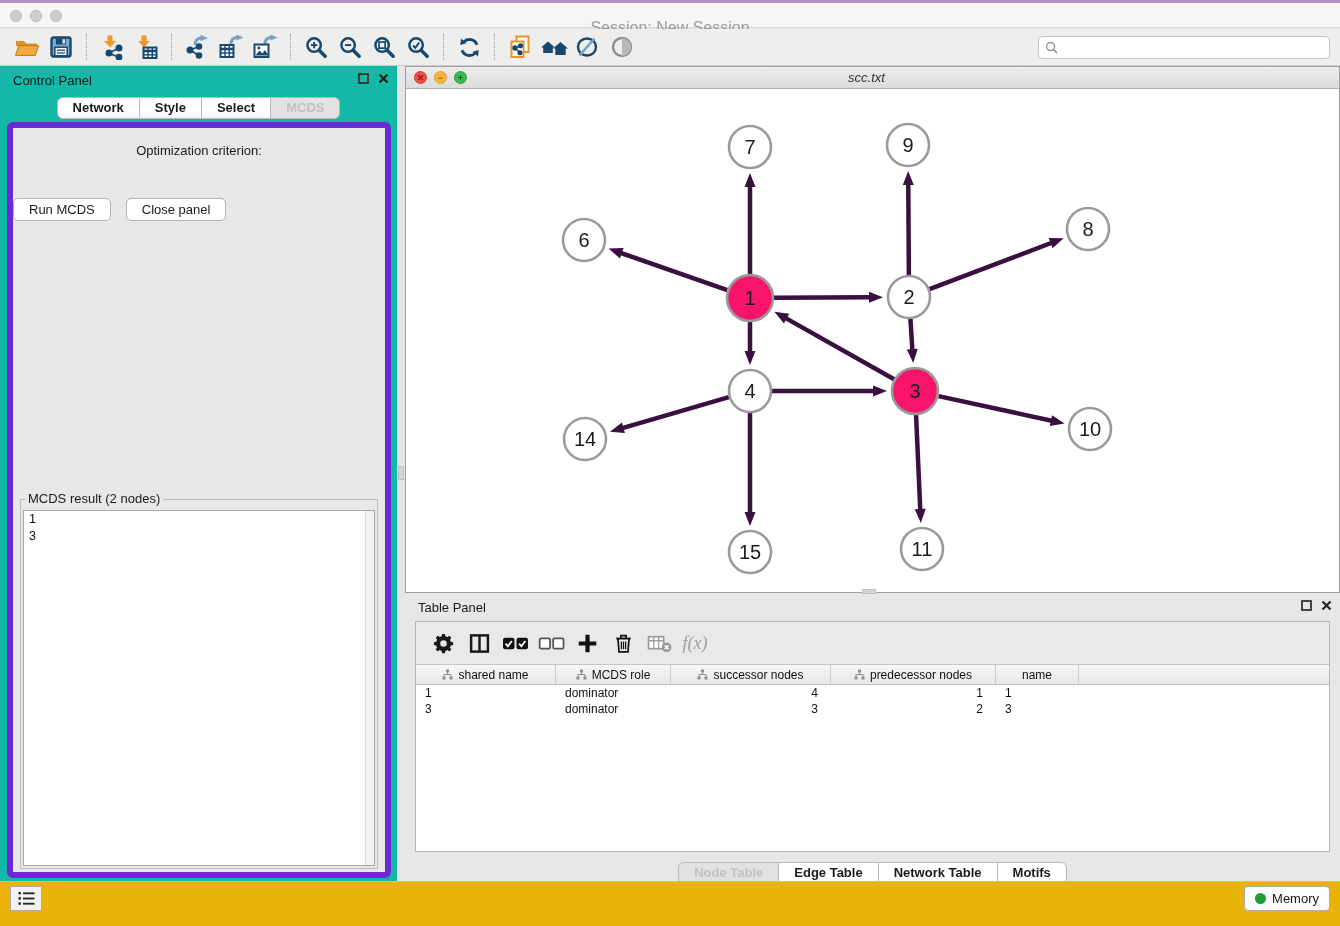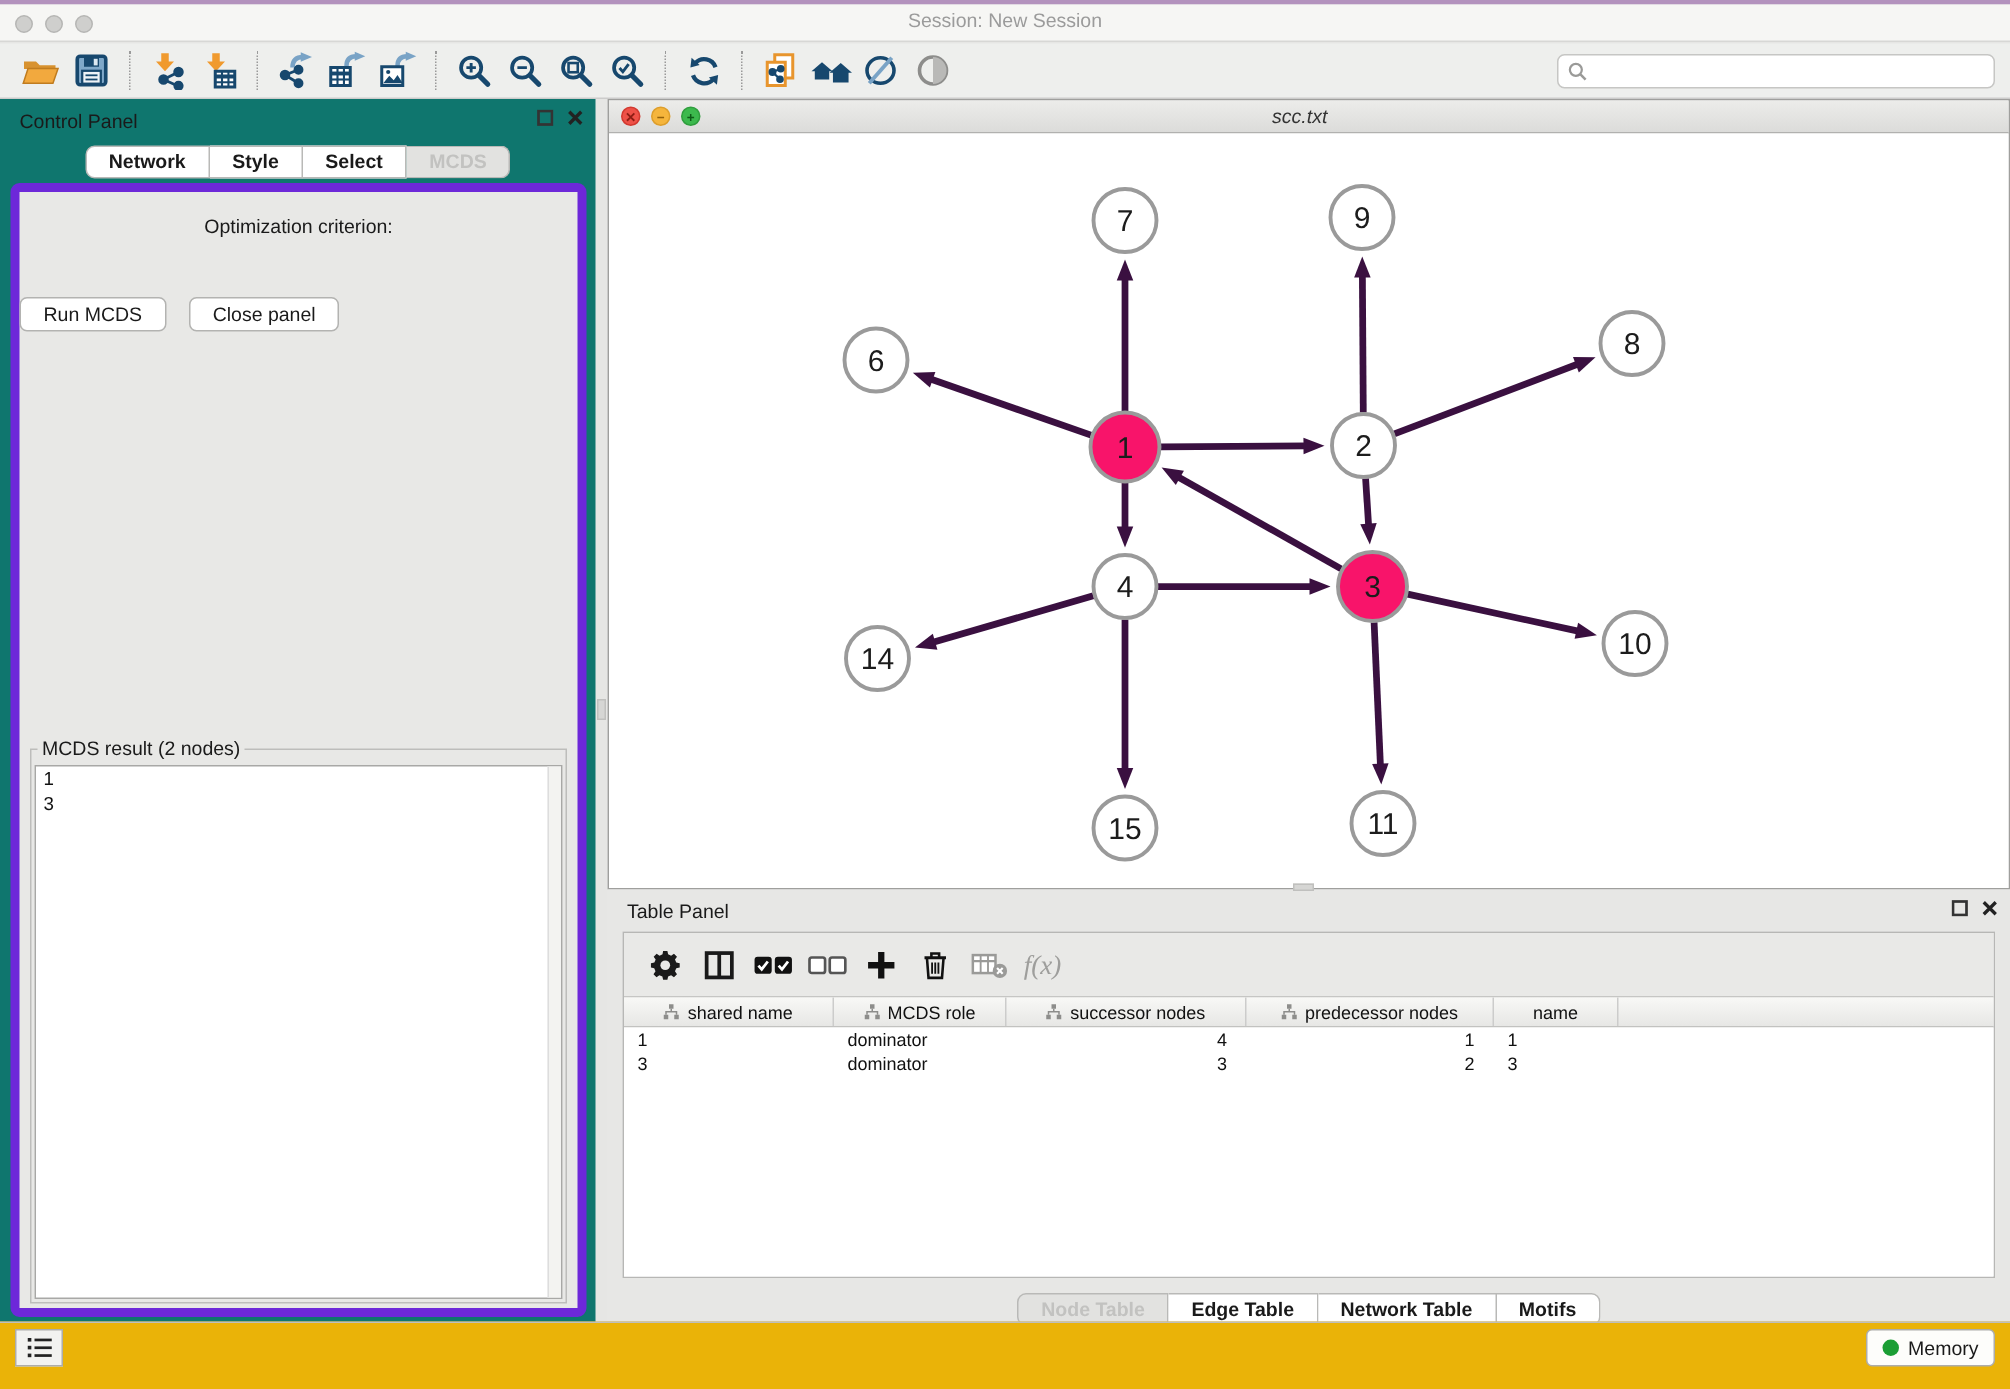--- a/index.html
+++ b/index.html
@@ -5,31 +5,31 @@
   * { margin:0; padding:0; box-sizing:border-box; }
   html,body { width:1340px; height:926px; overflow:hidden; }
   body { font-family:"Liberation Sans", sans-serif; background:#e6e6e4; position:relative; font-size:13px; color:#1a1a1a; }
 
   
   .top-strip { position:absolute; top:0; left:0; right:0; height:3px; background:#b392bd; }
   .titlebar { position:absolute; top:3px; left:0; right:0; height:25px; background:#f6f6f4; border-bottom:1px solid #d7d7d5; }
   .traffic-row { position:absolute; left:10px; top:7px; display:flex; gap:8px; }
   .tl { width:12px; height:12px; border-radius:50%; }
   .tl.gray { background:#cfcfcd; border:1px solid #b6b6b4; }
-  .win-title { position:absolute; left:0; right:0; top:3px; text-align:center; color:#9b9b9b; font-size:13px; }
+  .win-title { position:absolute; left:0; right:0; top:16px; text-align:center; color:#9b9b9b; font-size:16px; }
 
   .toolbar { position:absolute; top:29px; left:0; right:0; height:37px; background:#eeefed; border-bottom:1px solid #cccccb; display:flex; align-items:center; padding-left:10px; }
   .tbtn { width:34px; height:30px; display:flex; align-items:center; justify-content:center; }
   .tb-sep { width:1px; height:26px; border-left:1px dotted #9a9a9a; margin:0 8px; }
   .searchwrap { position:absolute; right:10px; top:7px; width:292px; height:23px; }
   .searchwrap input { width:100%; height:100%; border:1px solid #c6c6c4; border-radius:5px; background:#fff; padding:0 6px 0 24px; font-size:12px; outline:none; font-family:"Liberation Sans",sans-serif;}
   .search-glyph { position:absolute; left:7px; top:5px; }
 
   
-  .control-panel { position:absolute; left:0; top:66px; width:397px; bottom:33px; background:#0f766e;padding-left:46px; }
+  .control-panel { position:absolute; left:0; top:66px; width:397px; bottom:33px; background:#14b8a6;padding-left:46px; }
   .cp-header { position:absolute; top:0; left:0; right:0; height:28px; }
   .panel-title { position:absolute; left:13px; top:7px; font-size:13px; color:#1a1a1a; }
   .win-ctrls { position:absolute; right:8px; top:7px; display:flex; gap:9px; align-items:center; }
   .seg-tabs { position:absolute; top:31px; left:0; right:0; display:flex; justify-content:center; }
   .seg-tab { height:22px; line-height:20px; padding:0 15px; background:#fff; border:1px solid #b9b9b7; border-left:none; font-size:13px; font-weight:bold; color:#1a1a1a; cursor:default; }
   .seg-tab:first-child { border-left:1px solid #b9b9b7; border-radius:6px 0 0 6px; }
   .seg-tab:last-child { border-radius:0 6px 6px 0; }
   .seg-tab.selected { background:#e2e2e0; color:#c2c2c0; }
   .cp-body { position:absolute; top:56px; left:7px; right:6px; bottom:15px; border:6px solid #6d28d9; border-radius:6px; background:#e8e8e6; }
   .opt-label { position:absolute; top:15px; left:0; right:0; text-align:center; font-size:13px; }

